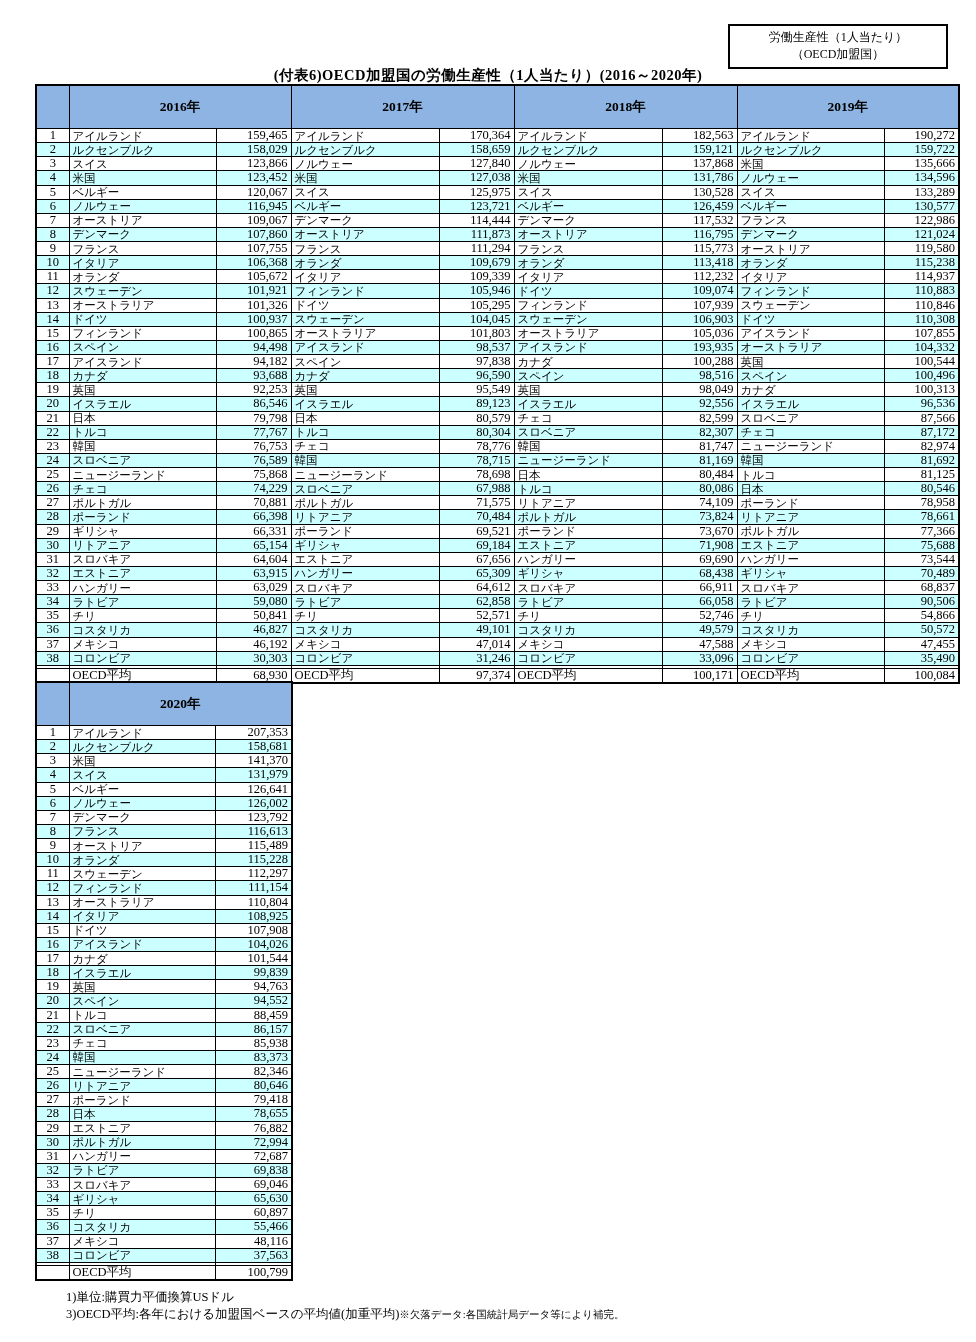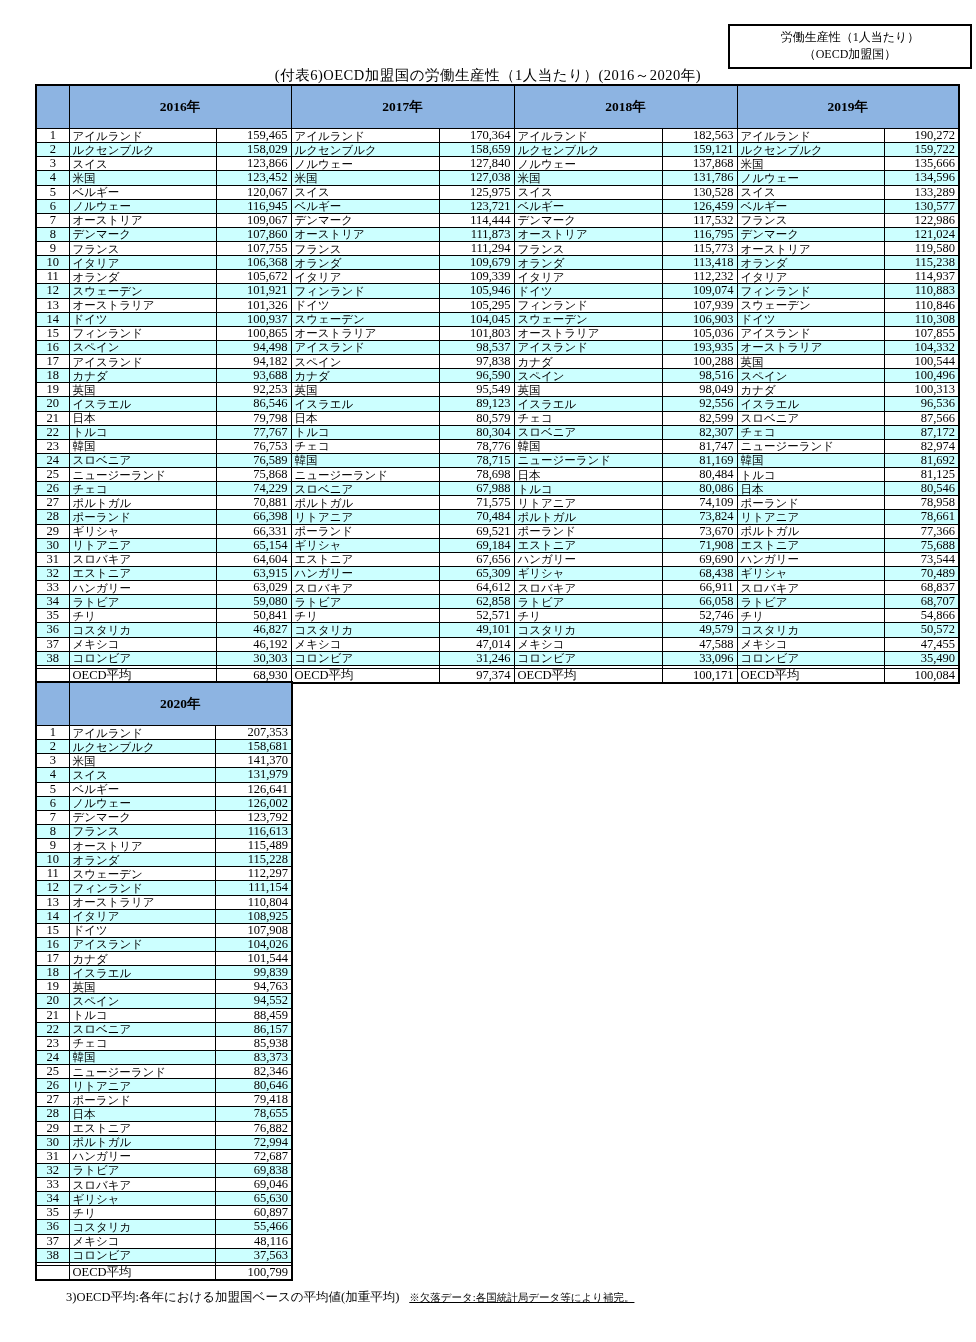--- a/index.html
+++ b/index.html
@@ -12,35 +12,35 @@
     position:relative;
     width:976px;
     height:1342px;
     font-family:"Liberation Serif","DejaVu Serif",serif;
     color:#000;
     overflow:hidden;
   }
   .corner-box{
     position:absolute;
     left:728px; top:24px;
-    width:244px;
+    width:220px;
     border:2px solid #000;
     text-align:center;
     font-size:12px;
     line-height:1.45;
     padding:3px 2px;
     background:#fff;
   }
   .page-title{
     position:absolute;
     left:0; right:0;
     top:66px;
     text-align:center;
     font-size:14.5px;
-    font-weight:normal;
+    font-weight:bold;
     letter-spacing:0.5px;
   }
   table.data-table{
     position:absolute;
     border-collapse:collapse;
     table-layout:fixed;
     background:#fff;
     border:2px solid #000;
   }
   #main-table{left:35px; top:84px; width:923px;}
@@ -66,21 +66,21 @@
   tr.alt td{background:var(--alt-bg);}
   tr.spacer td{height:3px !important; font-size:1px; line-height:1px; padding:0;}
   tr.avg td{background:#fff;}
   tr.avg td.country{font-size:12.5px;}
   .footnotes{
     position:absolute;
     left:66px; top:1289px;
     font-size:12.5px;
     line-height:1.35;
   }
-  .fn-note{font-size:10.5px; margin-left:10px;text-decoration:underline;}
+  .fn-note{font-size:10.5px; }
 </style>
 </head>
 <body>
 
 <div class="corner-box">
   <div>労働生産性（1人当たり）</div>
   <div>（OECD加盟国）</div>
 </div>
 
 <div class="page-title">(付表6)OECD加盟国の労働生産性（1人当たり）(2016～2020年)</div>
@@ -472,21 +472,21 @@
       </tr>
       <tr class="alt">
         <td class="rank">34</td>
         <td class="country">ラトビア</td>
         <td class="value">59,080</td>
         <td class="country">ラトビア</td>
         <td class="value">62,858</td>
         <td class="country">ラトビア</td>
         <td class="value">66,058</td>
         <td class="country">ラトビア</td>
-        <td class="value">68,707</td>
+        <td class="value">90,506</td>
       </tr>
       <tr>
         <td class="rank">35</td>
         <td class="country">チリ</td>
         <td class="value">50,841</td>
         <td class="country">チリ</td>
         <td class="value">52,571</td>
         <td class="country">チリ</td>
         <td class="value">52,746</td>
         <td class="country">チリ</td>
@@ -760,14 +760,15 @@
       </tr>
       <tr class="avg">
         <td class="rank"></td>
         <td class="country">OECD平均</td>
         <td class="value">100,799</td>
       </tr>
     </tbody>
 </table>
 
 <div class="footnotes">
+  <div class="fn"><span>1)単位:購買力平価換算USドル</span><span class="fn-note"></span></div>
   <div class="fn"><span>3)OECD平均:各年における加盟国ベースの平均値(加重平均)</span><span class="fn-note">※欠落データ:各国統計局データ等により補完。</span></div>
 </div>
 
 </body></html>

